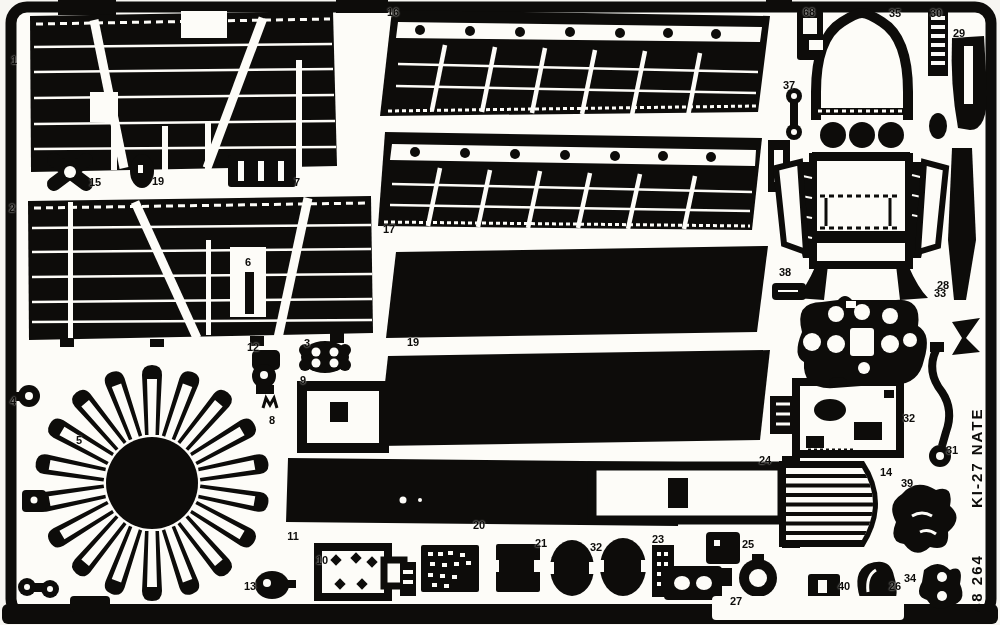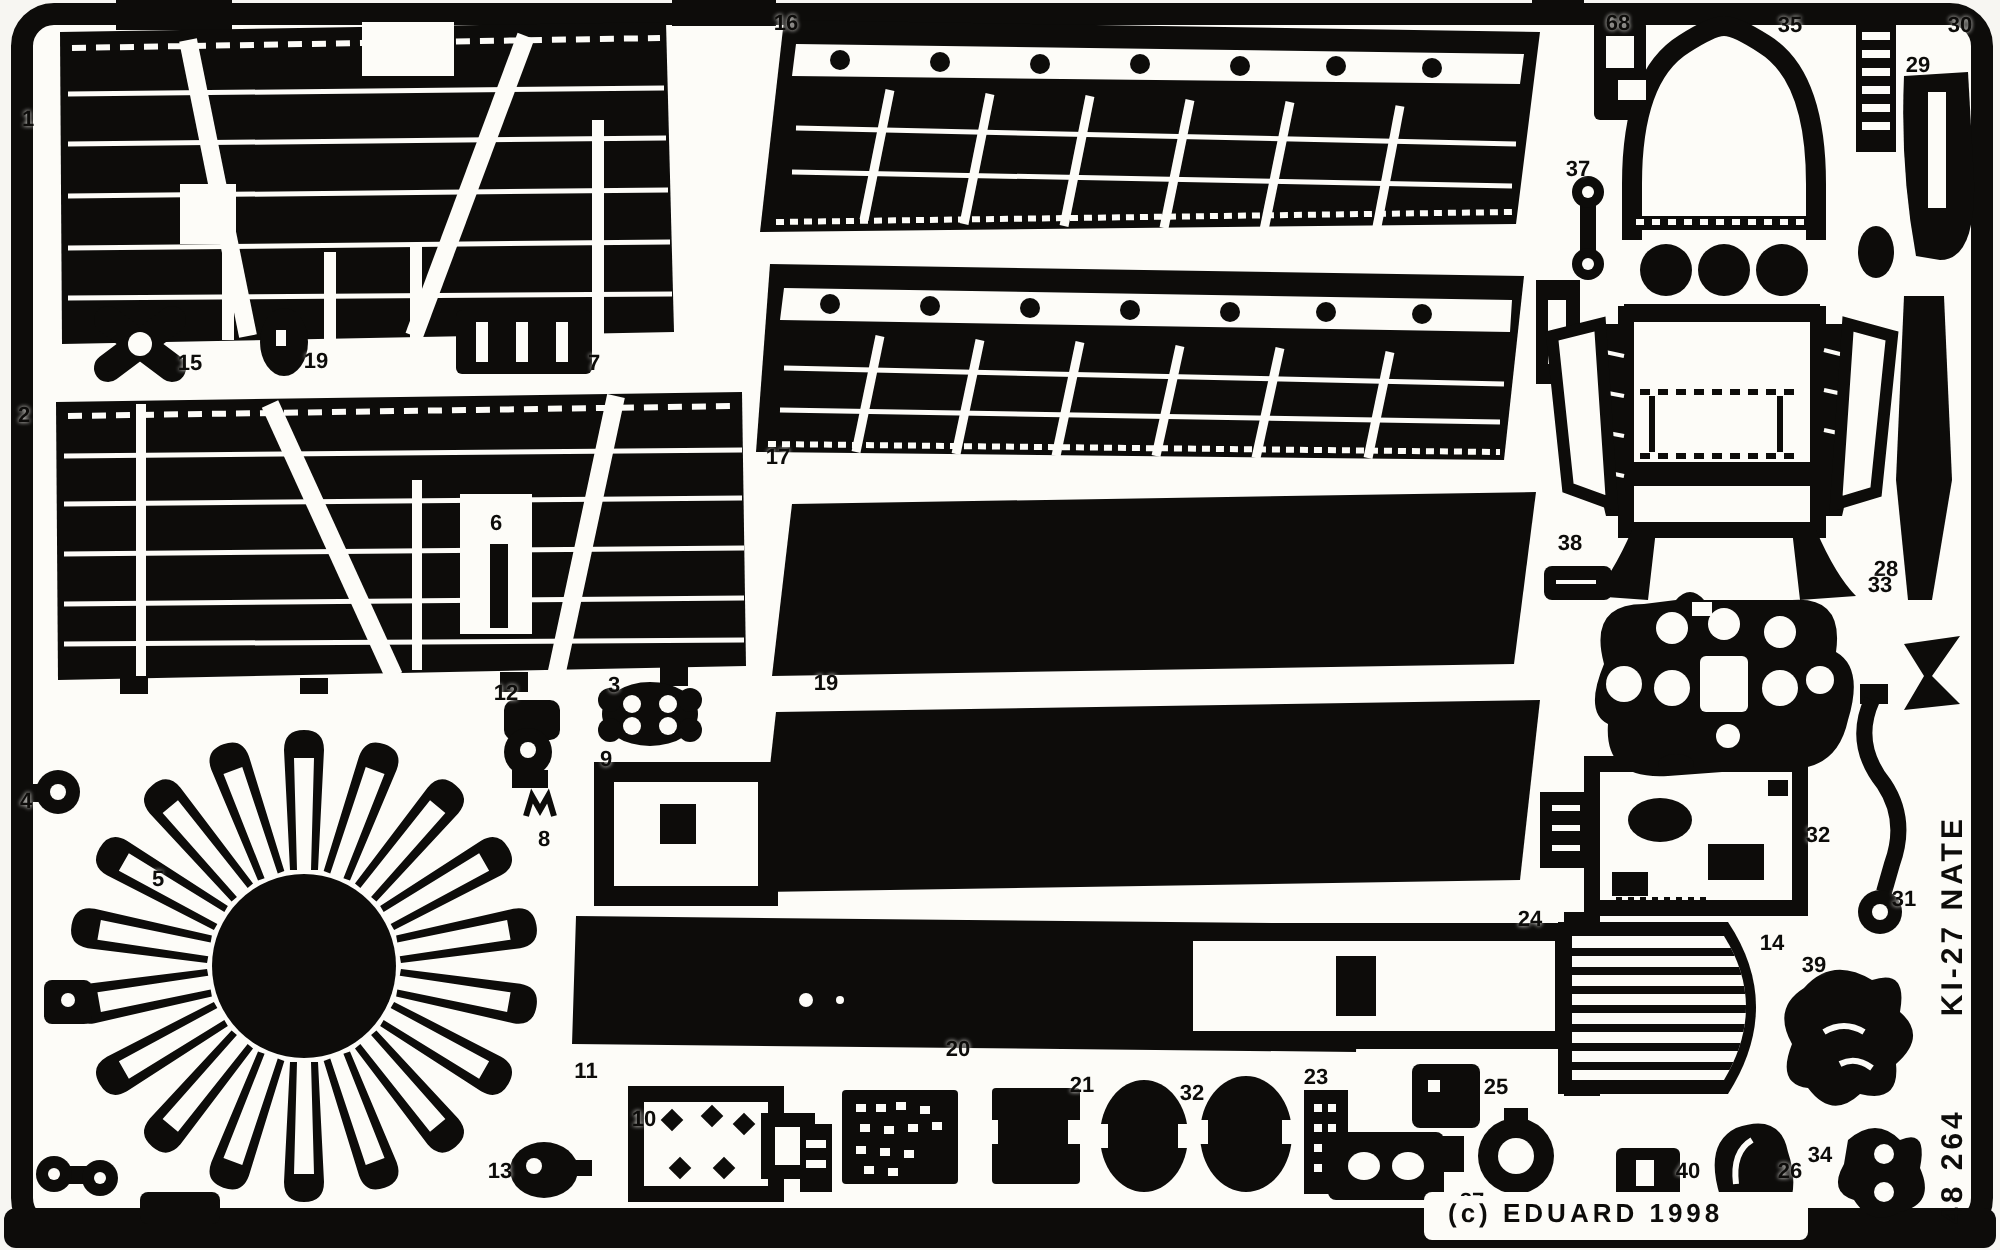--- a/index.html
+++ b/index.html
@@ -478,30 +478,29 @@
       <span class="plabel" style="left: 479px; top: 525px;">20</span>
       <span class="plabel" style="left: 541px; top: 543px;">21</span>
       <span class="plabel" style="left: 596px; top: 547px;">32</span>
       <span class="plabel" style="left: 658px; top: 539px;">23</span>
       <span class="plabel" style="left: 765px; top: 460px;">24</span>
       <span class="plabel" style="left: 748px; top: 544px;">25</span>
       <span class="plabel" style="left: 895px; top: 586px;">26</span>
       <span class="plabel" style="left: 736px; top: 580px; margin-top: 21px;">27</span>
       <span class="plabel" style="left: 943px; top: 285px;">28</span>
       <span class="plabel" style="left: 959px; top: 33px;">29</span>
-      <span class="plabel" style="left: 980px; top: 13px;">30</span>
+      <span class="plabel" style="left: 936px; top: 13px;">30</span>
       <span class="plabel" style="left: 952px; top: 450px;">31</span>
       <span class="plabel" style="left: 909px; top: 418px;">32</span>
       <span class="plabel" style="left: 916px; top: 293px; margin-left: 24px;">33</span>
       <span class="plabel" style="left: 910px; top: 578px;">34</span>
       <span class="plabel" style="left: 895px; top: 13px;">35</span>
       <span class="plabel" style="left: 809px; top: 12px;">68</span>
       <span class="plabel" style="left: 789px; top: 85px;">37</span>
       <span class="plabel" style="left: 785px; top: 272px;">38</span>
       <span class="plabel" style="left: 907px; top: 483px;">39</span>
       <span class="plabel" style="left: 844px; top: 586px;">40</span>
     </div>
 
-<div class="brand">(c) EDUARD 1998</div>
 
 <div class="side-text"><span>48 264</span><span class="gap"></span><span>KI-27 NATE</span></div>
 
 </div>
 
 </body></html>

